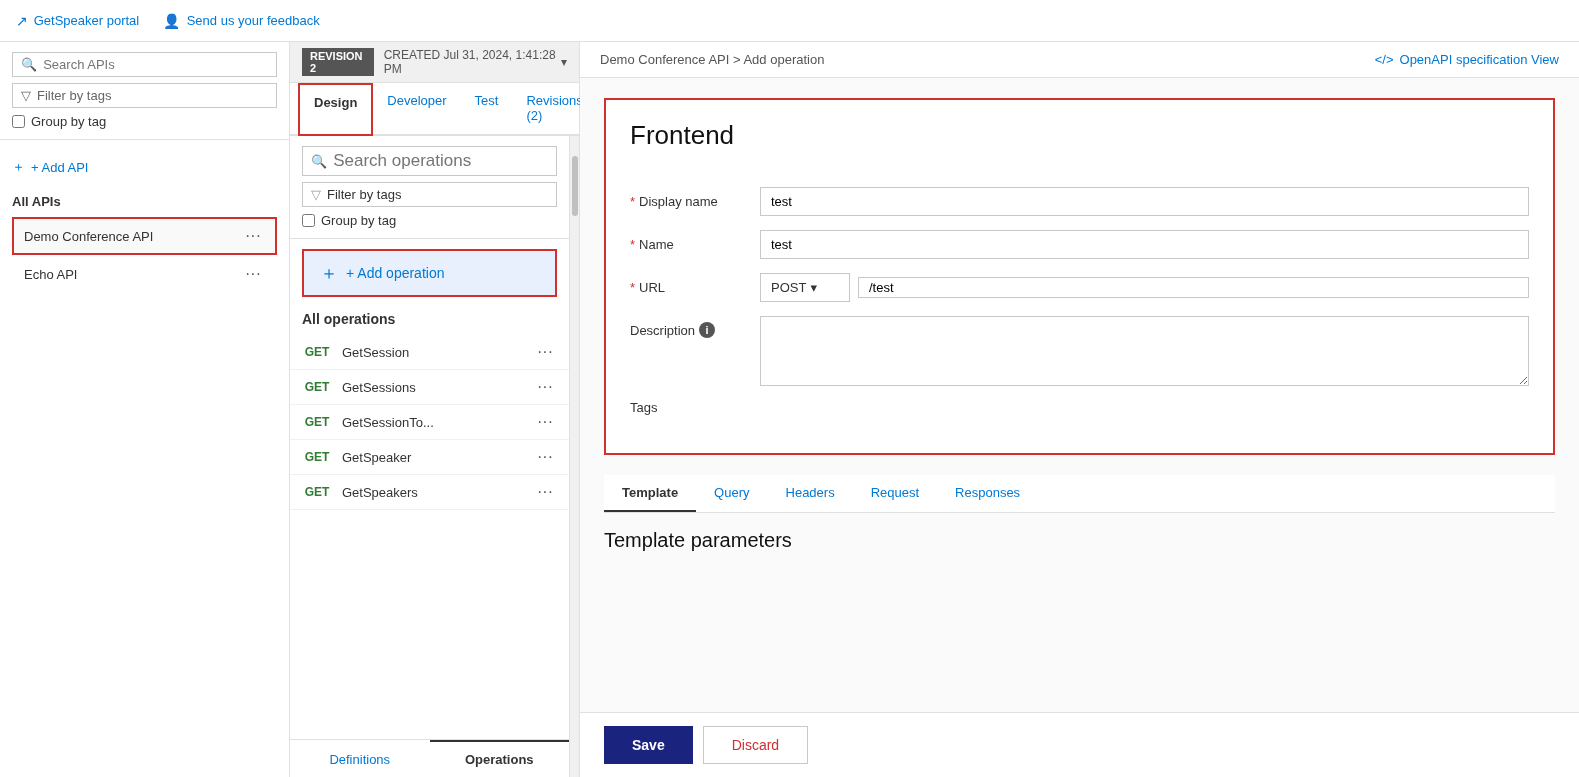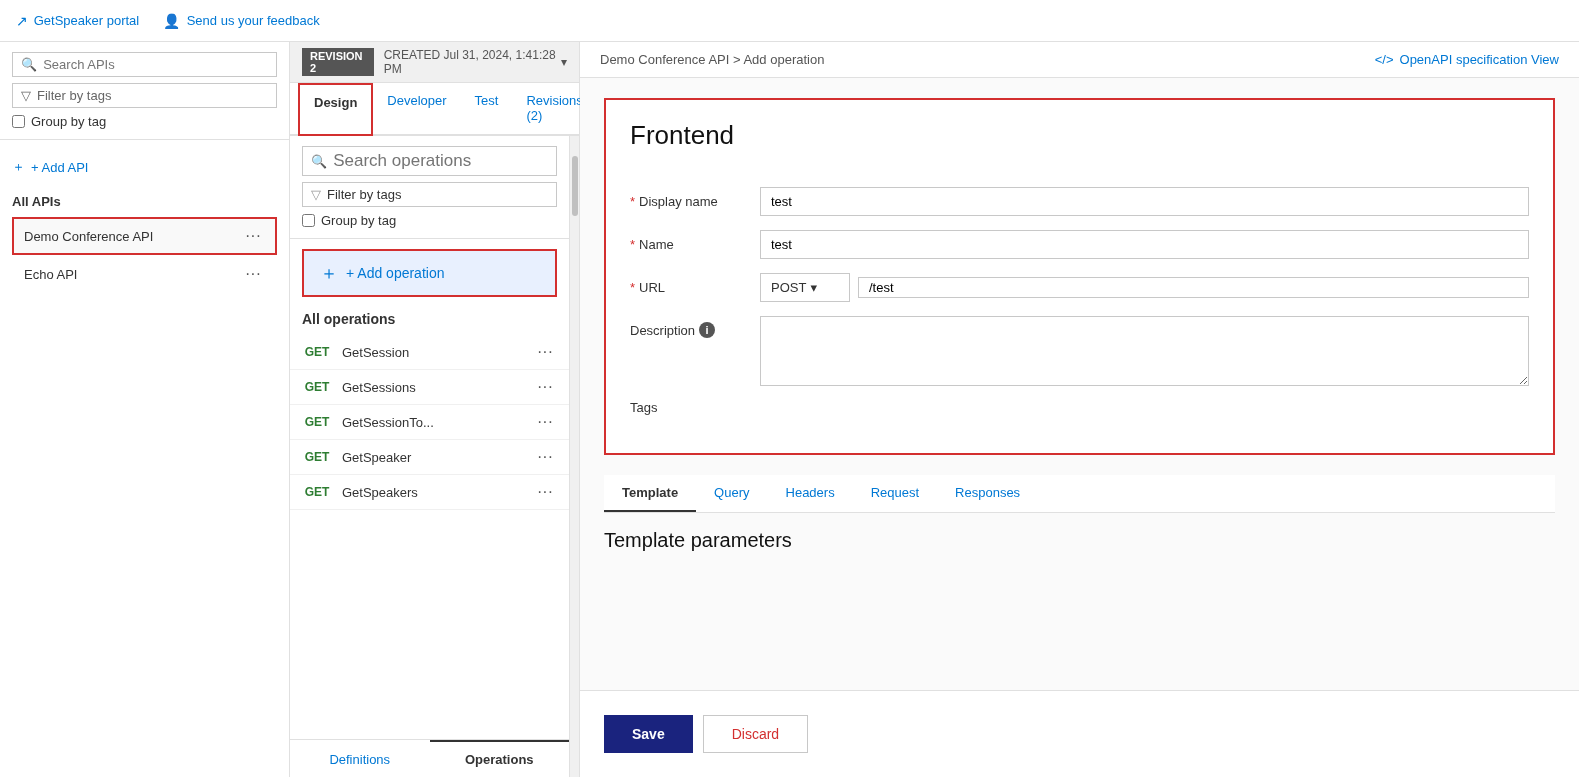--- a/index.html
+++ b/index.html
@@ -449,21 +449,21 @@
       font-size: 20px;
       font-weight: 300;
       color: #111;
       margin-bottom: 16px;
     }
 
     
     .action-bar {
       display: flex;
       gap: 10px;
-      padding: 24px 24px;
+      padding: 13px 24px;
       background: #fff;
       border-top: 1px solid #e0e0e0;
     }
     .save-btn {
       background: #1a237e;
       color: #fff;
       border: none;
       padding: 10px 28px;
       font-size: 14px;
       cursor: pointer;

